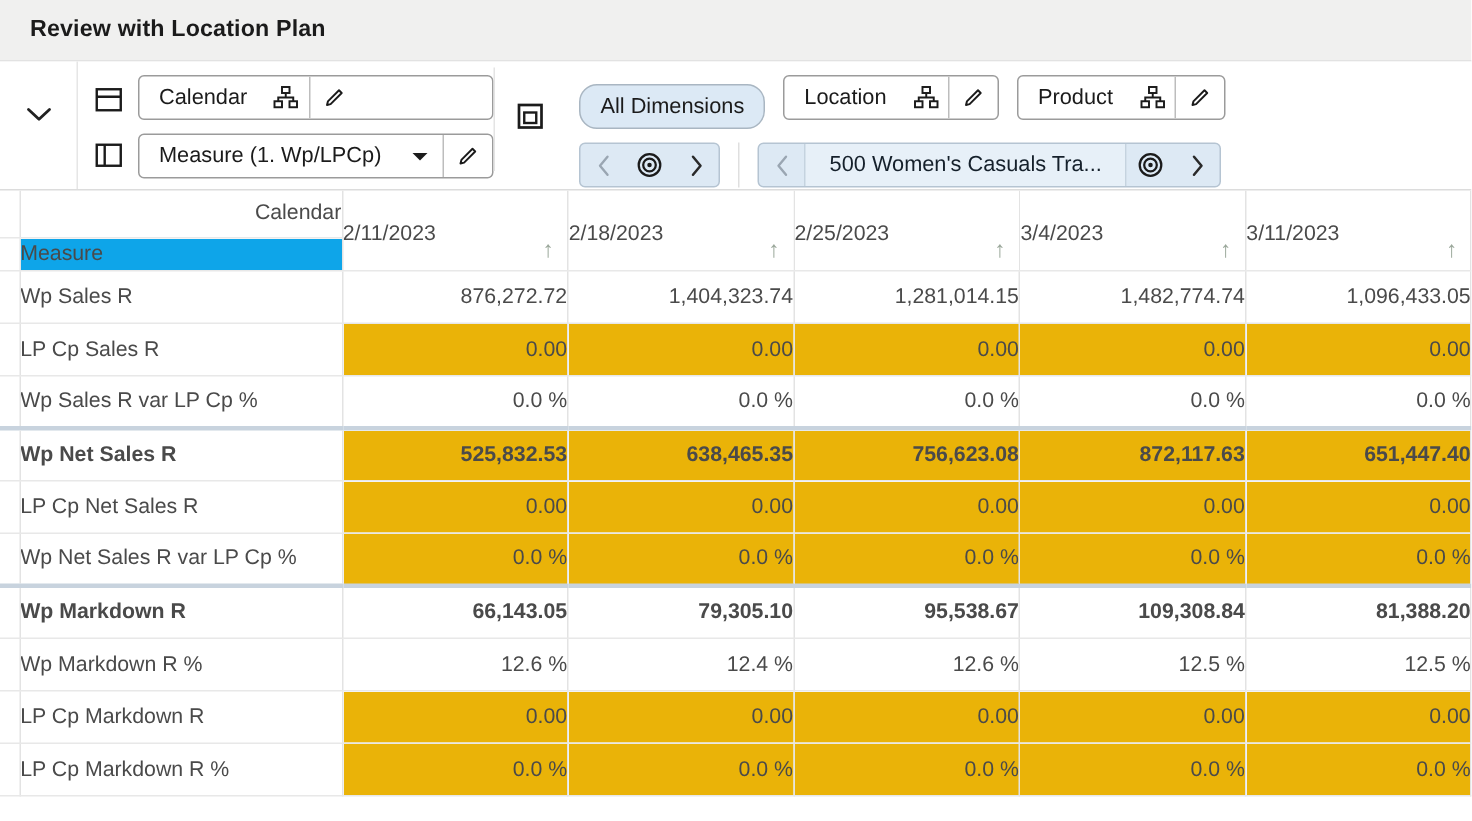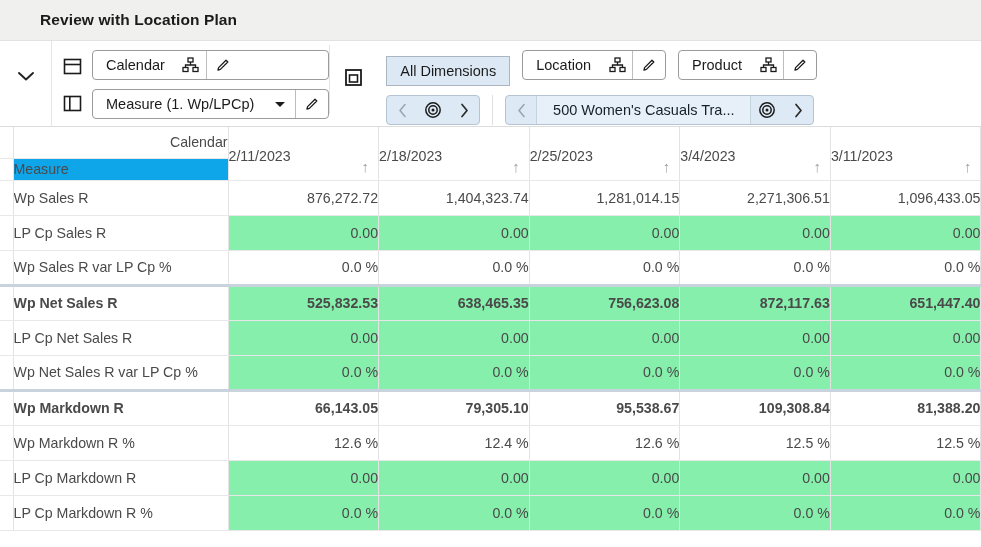--- a/index.html
+++ b/index.html
@@ -9,21 +9,21 @@
     font-family: "Liberation Sans", sans-serif;
     overflow: hidden;
   }
 
   
   .titlebar {
     height: 41px;
     background: #f0f0ef;
     display: flex;
     align-items: center;
-    padding-left: 40px;
+    padding-left: 20px;
     border-bottom: 1px solid #e2e2e2;
   }
   .titlebar .title {
     font-size: 15.5px;
     font-weight: bold;
     color: #1b1b1b;
     letter-spacing: .1px;
   }
 
   
@@ -103,21 +103,21 @@
   .tb-row { display: flex; align-items: center; gap: 12px; }
 
   .btn-flat {
     height: 30px;
     display: inline-flex; align-items: center;
     padding: 0 13px;
     font-size: 14.5px;
     color: #1b1b1b;
     background: #dce9f5;
     border: 1px solid #a9b6c2;
-    border-radius: 0;
+    border-radius: 12px;
     white-space: nowrap;
     margin-top: 12px;
   }
 
   .navpill {
     display: inline-flex; align-items: stretch;
     height: 30px;
     background: #dde9f4;
     border: 1px solid #b5c4d2;
     border-radius: 4px;
@@ -209,21 +209,21 @@
     font-size: 14.2px;
   }
   td.gut { background: #ffffff; }
   td.val {
     text-align: right;
     padding-right: 9px;
     color: #2f2f2f;
     font-size: 14.2px;
   }
   tr.white td.val { background: #ffffff; }
-  tr.shade td.val { background: #86efac; padding-left: 28px; }
+  tr.shade td.val { background: #eab308; padding-left: 28px; }
 
   tr.groupstart td { border-top: 3px solid #c8d3de; font-weight: bold; }
   tr.groupstart td.gut, tr.groupstart td.lbl { border-top: 3px solid #c8d3de; }
 
   svg { display: block; }
 </style>
 </head>
 <body>
 
 <div class="titlebar">
@@ -435,21 +435,21 @@
         <td class="hdr-measure">Measure</td>
       </tr>
     </thead>
     <tbody id="tbody">
         <tr class="r white">
           <td class="gut"></td>
           <td class="lbl">Wp Sales R</td>
           <td class="val">876,272.72</td>
           <td class="val">1,404,323.74</td>
           <td class="val">1,281,014.15</td>
-          <td class="val">2,271,306.51</td>
+          <td class="val">1,482,774.74</td>
           <td class="val">1,096,433.05</td>
         </tr>
         <tr class="r shade">
           <td class="gut"></td>
           <td class="lbl">LP Cp Sales R</td>
           <td class="val">0.00</td>
           <td class="val">0.00</td>
           <td class="val">0.00</td>
           <td class="val">0.00</td>
           <td class="val">0.00</td>

